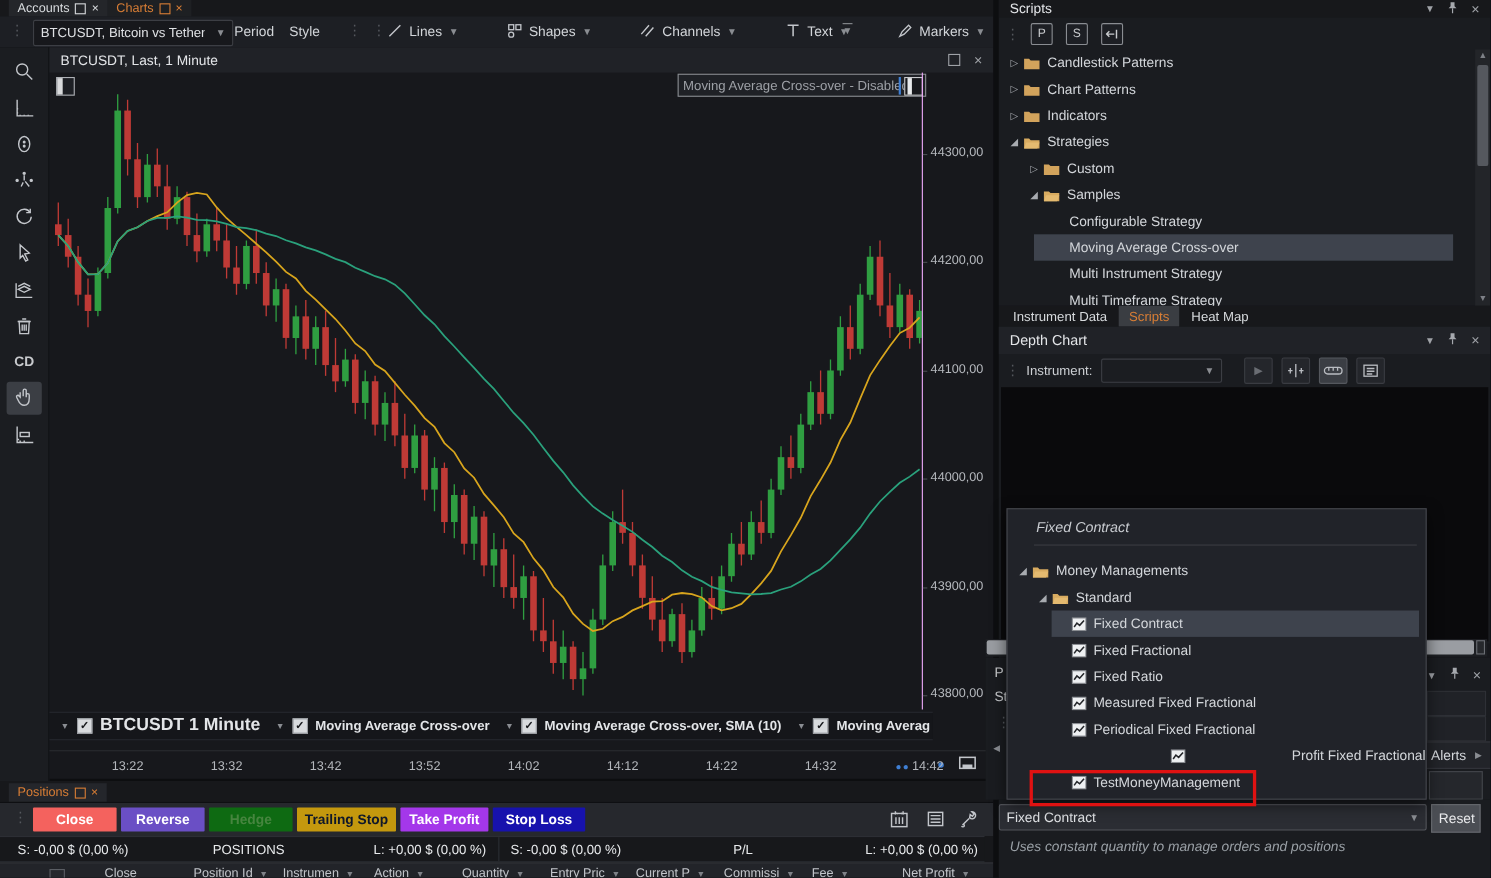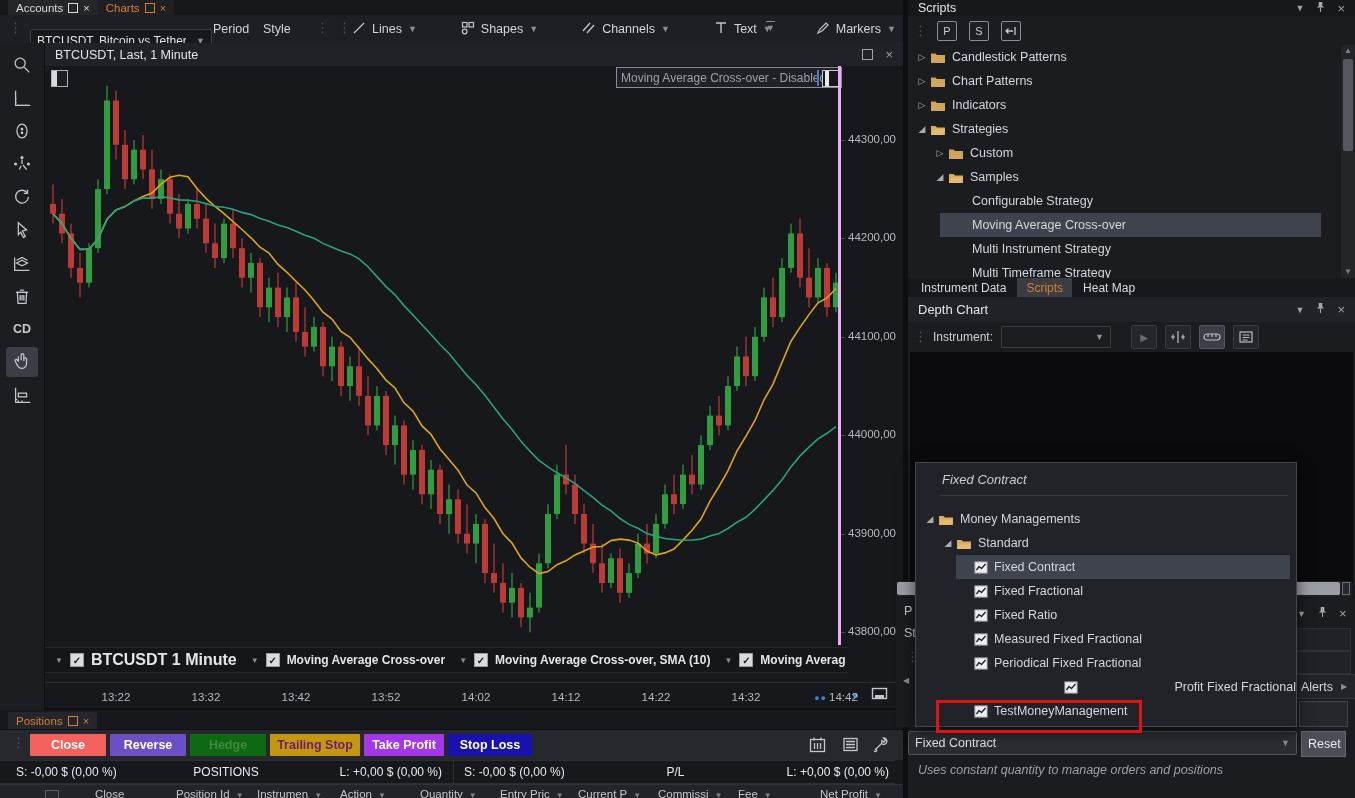--- a/index.html
+++ b/index.html
@@ -64,21 +64,21 @@
       </div>
       <div class="doc-tab" style="color: rgb(217, 126, 53); background: rgb(30, 32, 35);">
         <span>Charts</span>
         <span class="mini-sq"></span>
         <span class="x">×</span>
       </div>
     </div>
 
   <div class="abs row" style="left:0;top:15px;width:903px;height:28px;background:#1d1f24;border-bottom:1px solid #0e0f12;">
     <span class="grip abs" style="left:9px;top:8px;">⋮</span>
-    <div class="combo abs" style="left:30px;top:3px;width:168px;margin-top:11px;">
+    <div class="combo abs" style="left:30px;top:3px;width:168px;">
       <span style="font-size:12px;white-space:nowrap;overflow:hidden;">BTCUSDT, Bitcoin vs Tether</span>
       <span class="car">▼</span>
     </div>
     <span class="abs tbtn" style="left:213px;top:7px;">
         <span>Period</span>
       </span>
     <span class="abs tbtn" style="left:263px;top:7px;">
         <span>Style</span>
       </span>
     <span class="grip abs" style="left:316px;top:8px;">⋮</span>
@@ -388,21 +388,21 @@
         <line x1="773" y1="192.0" x2="773" y2="236.3" stroke="#2f9e41" stroke-width="1.2"></line>
         <rect x="770" y="201.9" width="6" height="29.5" fill="#2f9e41"></rect>
         <line x1="782" y1="196.9" x2="782" y2="251.1" stroke="#bf3a36" stroke-width="1.2"></line>
         <rect x="779" y="201.9" width="6" height="39.4" fill="#bf3a36"></rect>
         <line x1="791" y1="206.8" x2="791" y2="246.2" stroke="#2f9e41" stroke-width="1.2"></line>
         <rect x="788" y="216.6" width="6" height="24.6" fill="#2f9e41"></rect>
         <polyline points="8,147.7 17,157.6 26,172.3 35,183.4 44,183.2 53,173.1 62,153.3 71,144.0 80,140.6 89,134.9 98,130.5 107,127.0 116,118.2 125,111.3 134,109.3 143,110.8 152,122.6 161,132.4 170,140.3 179,147.7 188,155.6 197,163.5 206,171.8 215,181.2 224,187.1 233,198.4 242,206.3 251,215.2 260,224.0 269,234.4 278,246.2 287,253.1 296,265.4 305,271.3 314,282.1 323,292.9 332,302.8 341,314.1 350,322.0 359,336.8 368,345.1 377,359.9 386,368.3 395,383.0 404,393.4 413,404.2 422,419.0 431,426.9 440,441.6 449,452.5 458,467.7 467,477.1 476,491.9 485,501.2 494,507.6 503,505.6 512,498.7 521,494.8 530,488.9 539,485.0 548,481.0 557,480.5 566,474.6 575,473.1 584,474.1 593,477.1 602,485.0 611,488.9 620,486.9 629,483.0 638,474.1 647,464.3 656,453.0 665,435.2 674,420.5 683,404.7 692,385.0 701,370.2 710,354.5 719,333.8 728,318.1 737,296.4 746,275.2 755,261.4 764,248.6 773,236.8 782,231.9 791,222.5" fill="none" stroke="#d8a51d" stroke-width="1.6"></polyline>
         <polyline points="8,147.7 17,157.6 26,172.3 35,183.4 44,183.2 53,173.1 62,153.3 71,144.0 80,140.6 89,134.9 98,132.0 107,132.1 116,130.7 125,131.9 134,133.9 143,134.2 152,135.3 161,137.6 170,140.4 179,141.3 188,143.2 197,146.4 206,148.6 215,152.4 224,155.2 233,158.9 242,161.6 251,165.3 260,169.3 269,172.3 278,177.4 287,181.2 296,185.1 305,187.9 314,192.8 323,200.7 332,210.6 341,220.6 350,228.8 359,239.6 368,249.0 377,258.8 386,268.5 395,278.5 404,287.5 413,298.5 422,309.4 431,318.7 440,329.2 449,341.2 458,353.0 467,363.4 476,375.2 485,385.2 494,394.4 503,400.9 512,406.8 521,411.9 530,417.5 539,424.7 548,431.3 557,439.2 566,444.9 575,452.5 584,458.4 593,462.3 602,467.6 611,470.2 620,472.5 629,473.5 638,474.3 647,474.0 656,473.1 665,469.9 674,467.4 683,462.5 692,456.2 701,451.3 710,443.4 719,433.9 728,424.4 737,413.7 746,400.9 755,389.9 764,381.1 773,372.9 782,367.3 791,360.6" fill="none" stroke="#2aa17c" stroke-width="1.6"></polyline>
       </svg>
 
-    <div class="abs" style="left:793px;top:23px;width:65px;height:579px;border-left:3px solid #f0abfc;">
+    <div class="abs" style="left:793px;top:23px;width:65px;height:579px;border-left:1px solid #f0abfc;">
         <div class="axis-lbl" style="left: 7px; top: 67px;">44300,00</div>
         <div style="position: absolute; left: 0px; top: 74px; width: 4px; height: 1px; background: rgb(74, 77, 82);"></div>
         <div class="axis-lbl" style="left: 7px; top: 165px;">44200,00</div>
         <div style="position: absolute; left: 0px; top: 172px; width: 4px; height: 1px; background: rgb(74, 77, 82);"></div>
         <div class="axis-lbl" style="left: 7px; top: 264px;">44100,00</div>
         <div style="position: absolute; left: 0px; top: 271px; width: 4px; height: 1px; background: rgb(74, 77, 82);"></div>
         <div class="axis-lbl" style="left: 7px; top: 362px;">44000,00</div>
         <div style="position: absolute; left: 0px; top: 369px; width: 4px; height: 1px; background: rgb(74, 77, 82);"></div>
         <div class="axis-lbl" style="left: 7px; top: 461px;">43900,00</div>
         <div style="position: absolute; left: 0px; top: 468px; width: 4px; height: 1px; background: rgb(74, 77, 82);"></div>
@@ -459,21 +459,21 @@
       <span class="mini-sq"></span>
       <span class="x">×</span>
     </div>
 
     <div class="abs" style="left:0;top:19px;width:903px;height:30px;background:#26282d;border-top:1px solid #0e0f12;">
       <span class="grip abs" style="left:12px;top:8px;">⋮</span>
       <div class="abs row" style="left:30px;top:4px;gap:4px;">
           <button class="pbtn" style="width: 76px; background: rgb(244, 98, 94); color: rgb(255, 255, 255); border: none; font-family: inherit;">Close</button>
           <button class="pbtn" style="width: 76px; background: rgb(106, 79, 197); color: rgb(255, 255, 255); border: none; font-family: inherit;">Reverse</button>
           <button class="pbtn" style="width: 76px; background: rgb(14, 106, 18); color: rgb(70, 133, 63); border: none; font-family: inherit;">Hedge</button>
-          <button class="pbtn" style="background: rgb(196, 152, 14); color: #701a75; border: none; font-family: inherit; width: 90px;">Trailing Stop</button>
+          <button class="pbtn" style="background: rgb(196, 152, 14); color: #0f172a; border: none; font-family: inherit; width: 90px;">Trailing Stop</button>
           <button class="pbtn" style="background: rgb(164, 55, 234); color: rgb(255, 255, 255); border: none; font-family: inherit; width: 80px;">Take Profit</button>
           <button class="pbtn" style="background: rgb(23, 18, 173); color: rgb(255, 255, 255); border: none; font-family: inherit; width: 84px;">Stop Loss</button>
         </div>
       <span class="abs" style="left:808px;top:5px;">
         <svg width="19" height="19" viewBox="0 0 19 19">
             <rect x="2.5" y="4.5" width="14" height="12" fill="none" stroke="#c3c6cb" stroke-width="1.3"></rect>
             <path d="M6 2.5 v3 M13 2.5 v3 M6.5 8 v6 M9.5 8 v6 M12.5 8 v6" stroke="#c3c6cb" stroke-width="1.3" fill="none"></path>
             <path d="M7 4 l1 1 M11 4 l1 1" stroke="#c3c6cb" stroke-width="1" fill="none"></path>
           </svg>
       </span>

